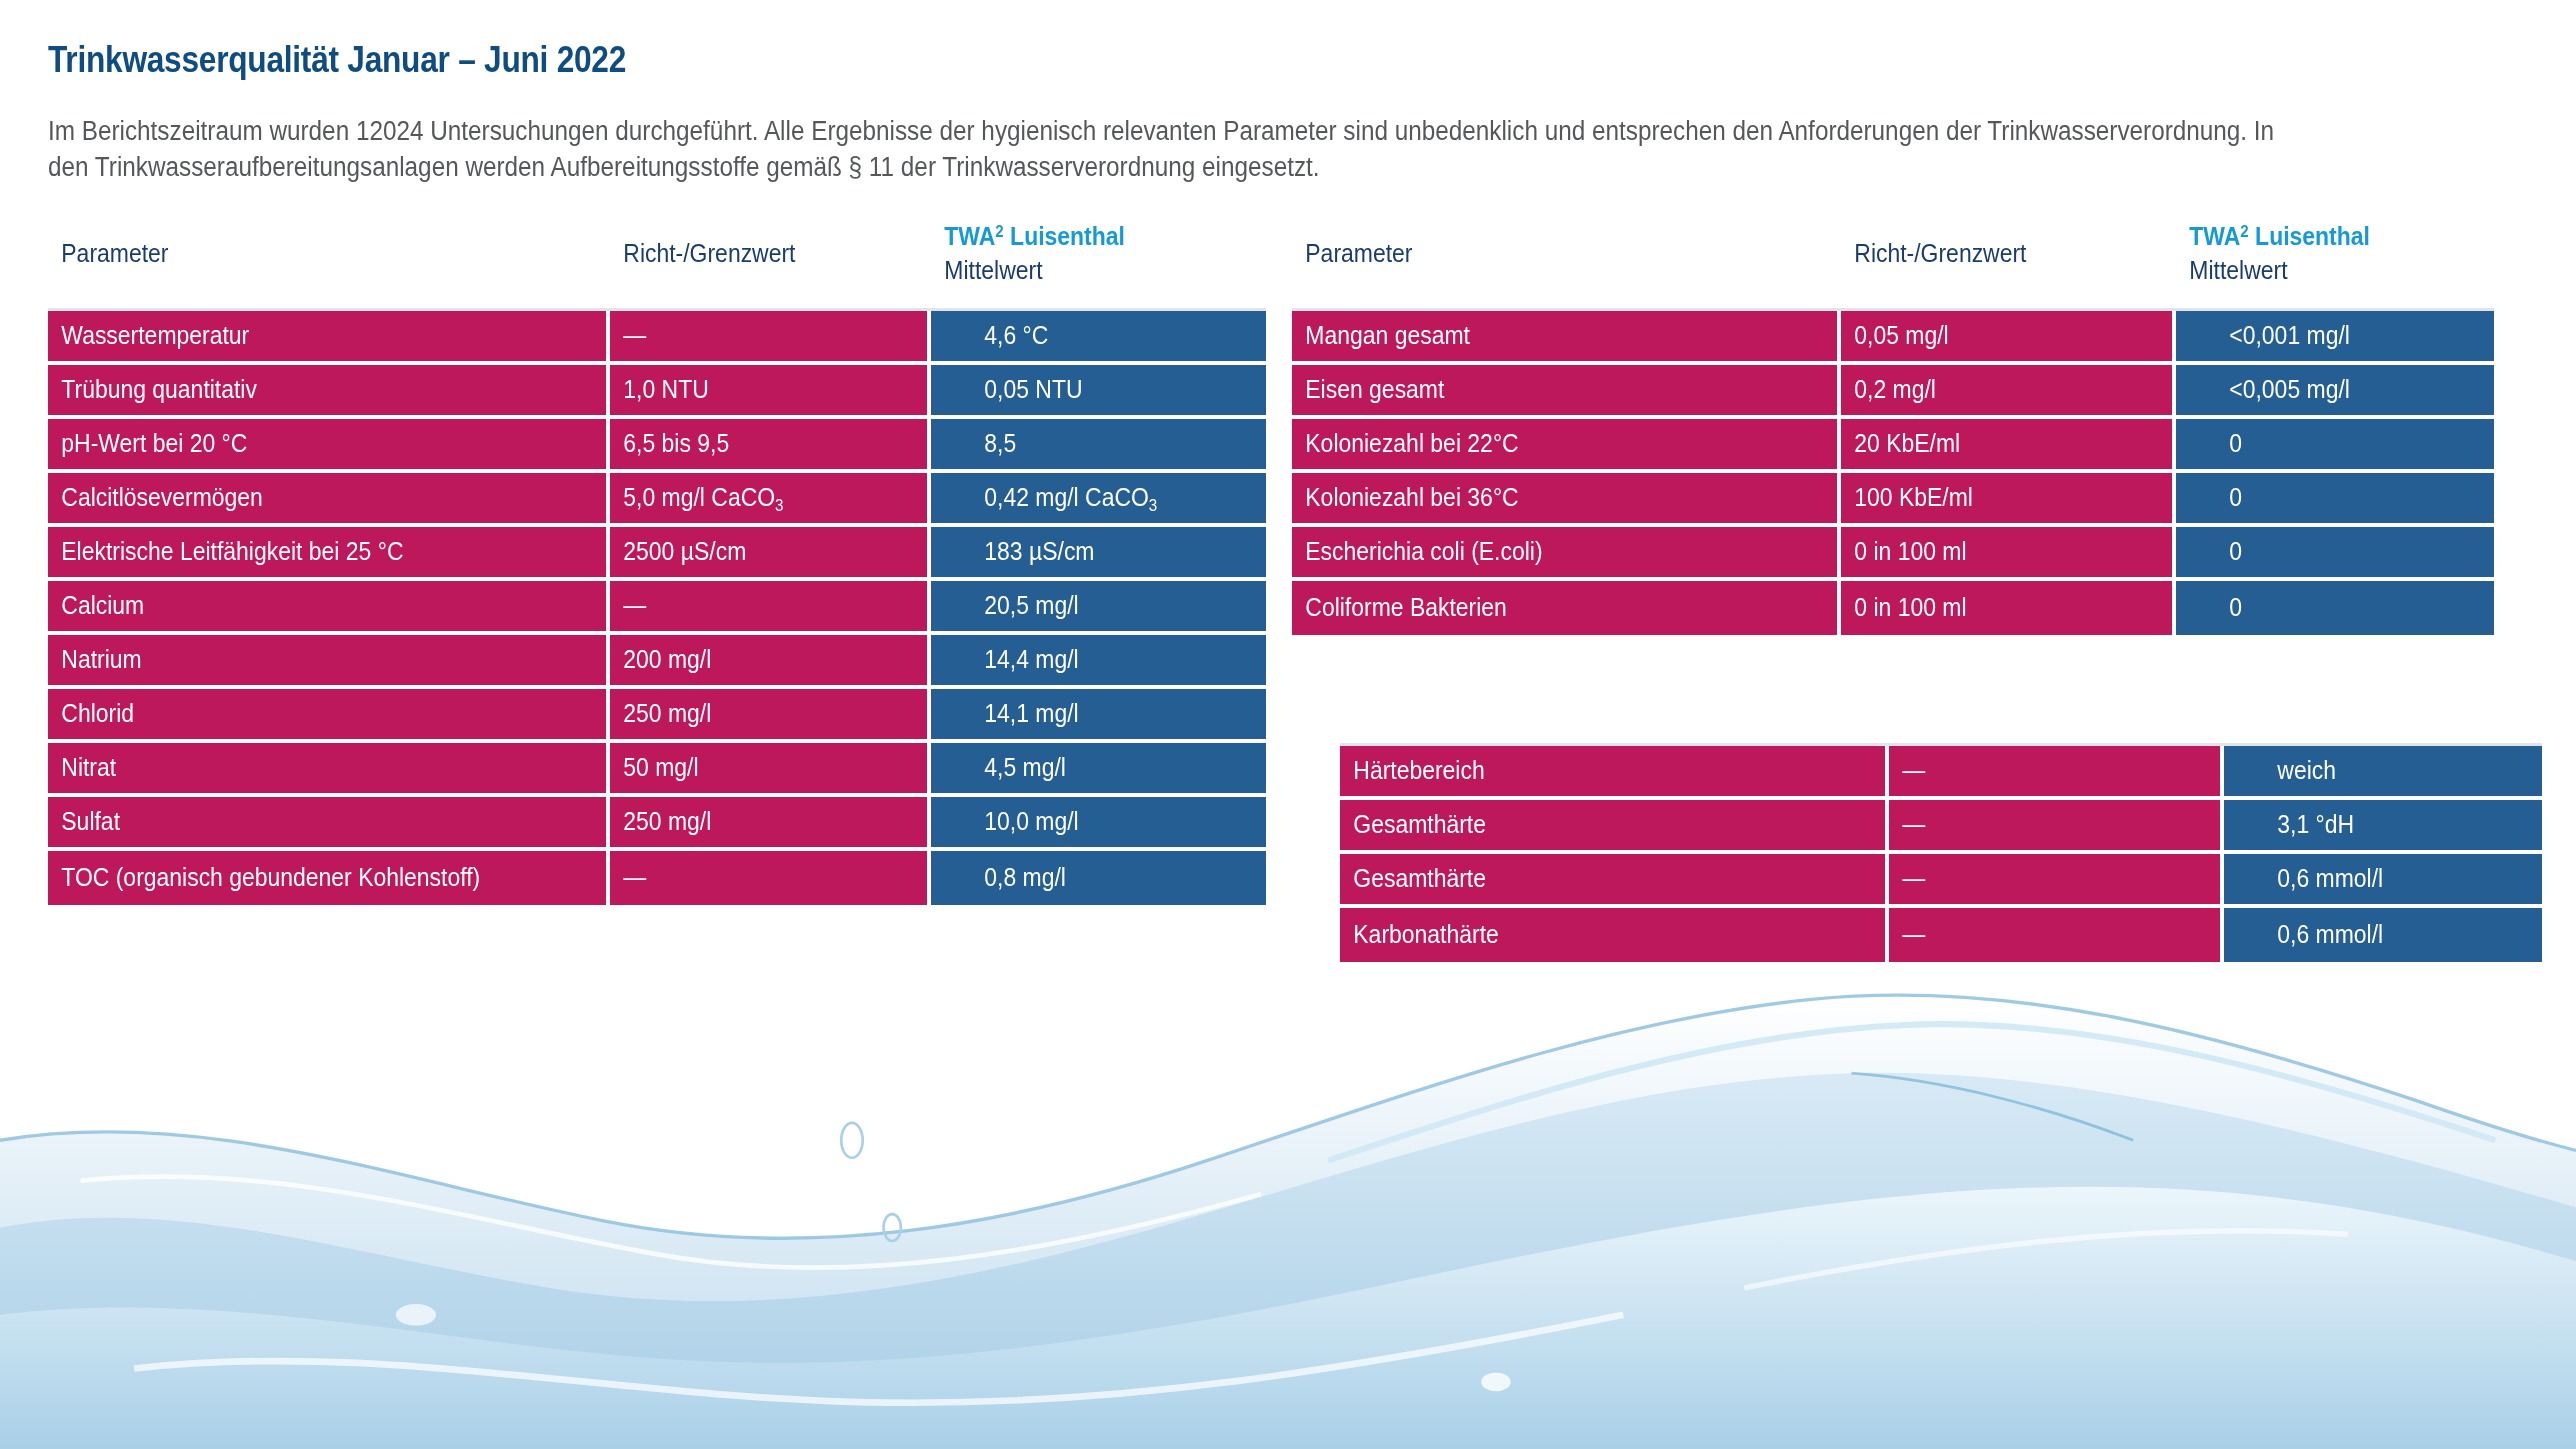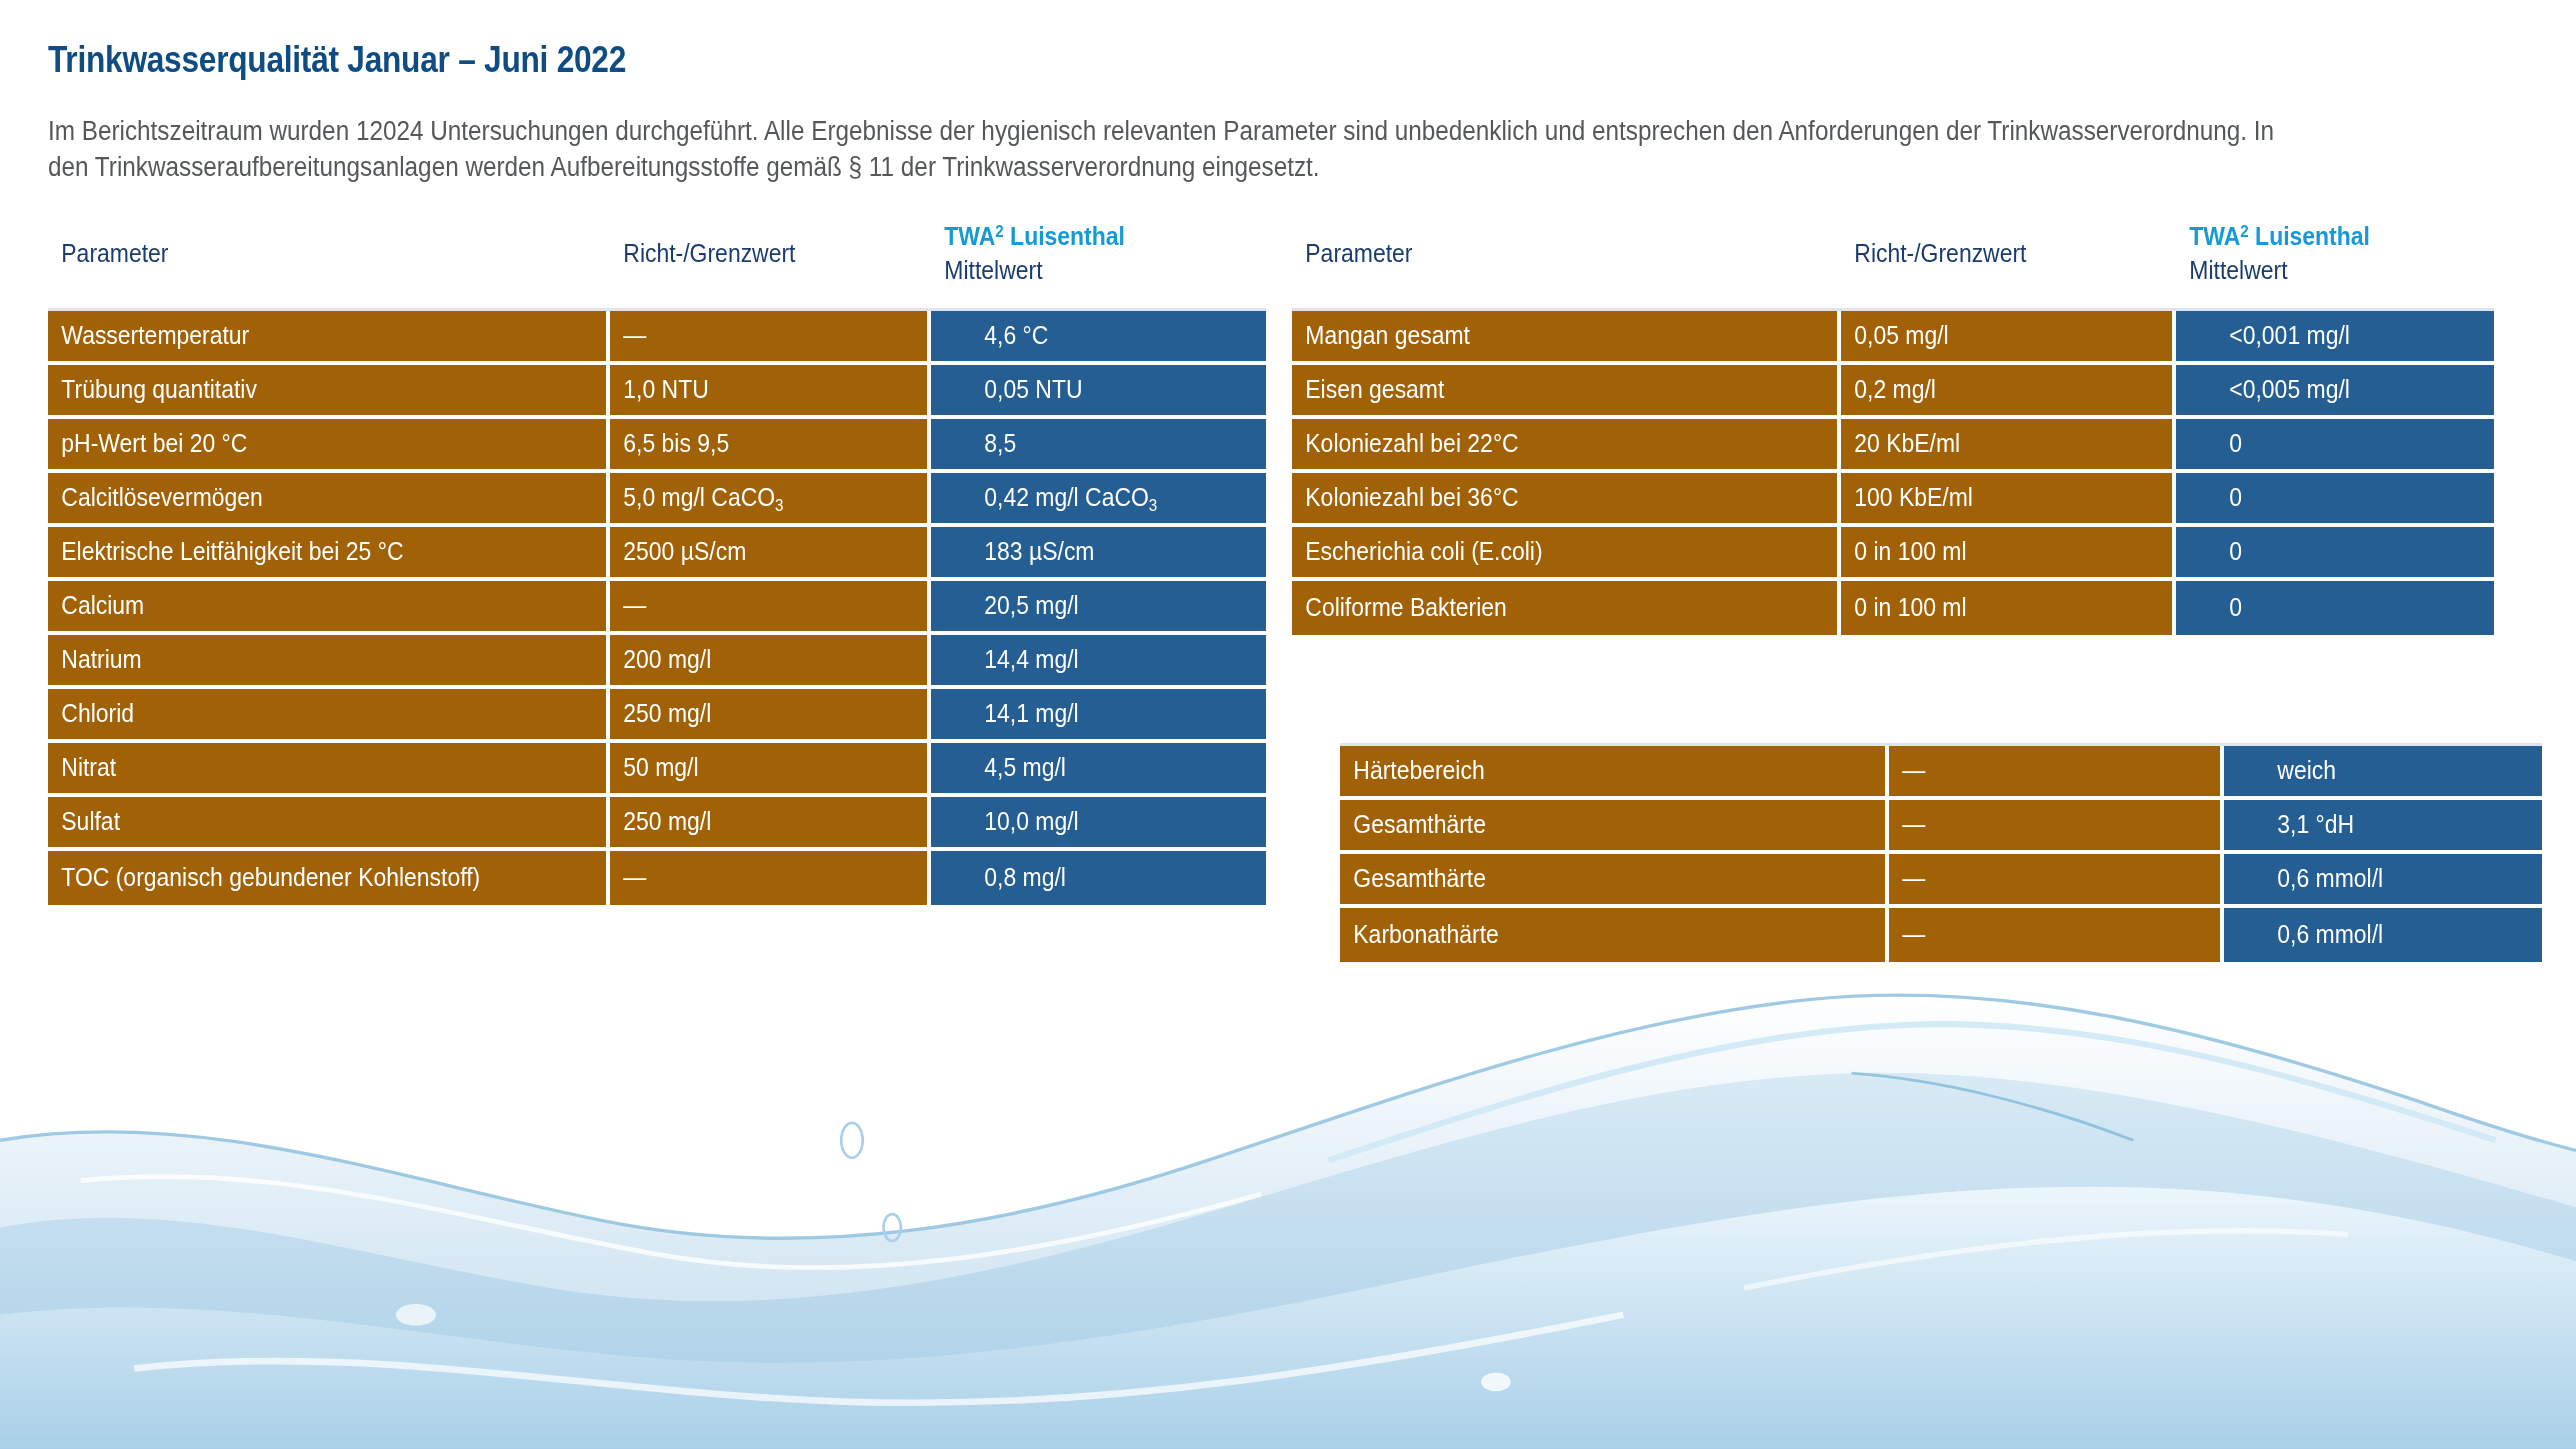--- a/index.html
+++ b/index.html
@@ -71,21 +71,21 @@
     font-size:25.5px;
     font-weight:bold;
     color:#159ad6;
     transform:scaleX(0.90);
     transform-origin:left bottom;
     display:block;
     white-space:nowrap;
     margin-bottom:5.4px;
   }
   .tbl td.c-param, .tbl td.c-limit {
-    background:#a16207;
+    background:#be185d;
     color:#ffffff;
   }
   .tbl td.c-value {
     background:#245e92;
     color:#ffffff;
   }
   .tbl tbody td {
     border-bottom:4px solid #ffffff;
     border-right:4px solid #ffffff;
     padding:0;

